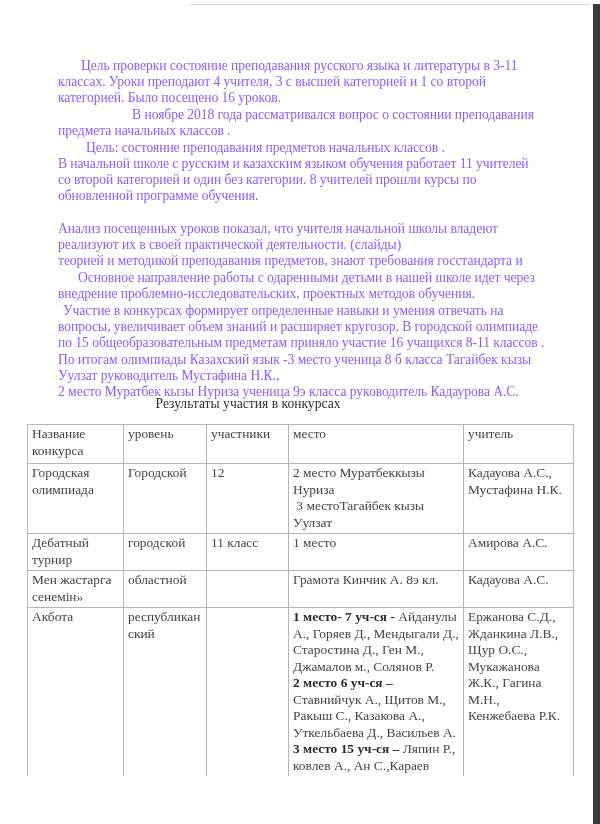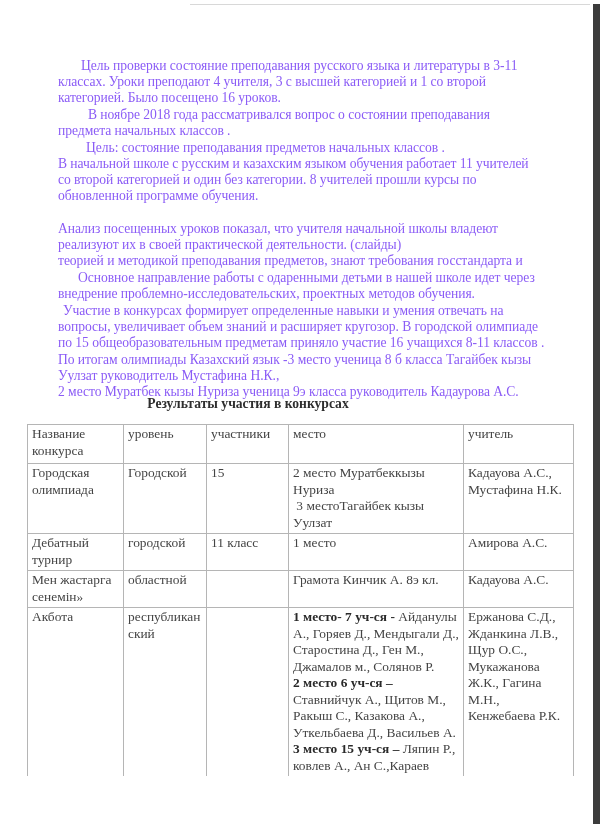--- a/index.html
+++ b/index.html
@@ -21,26 +21,26 @@
     position:absolute; left:0; top:0; width:600px;
   }
   .text-block {
     position:absolute; left:58px; width:520px;
     font-size:13.6px; line-height:16.2px; color:#8b5cf6;
     letter-spacing:-0.05px;
   }
   .text-block p { margin:0; white-space:nowrap; }
   .indent1 { padding-left:23px; }
   .indent2 { padding-left:28px; }
-  .indent3 { padding-left:30px; }
+  .indent3 { padding-left:30px;text-align:center; }
   .indent4 { padding-left:20px; }
   .indent5 { padding-left:5px; }
   .table-title {
     position:absolute; left:0; width:496px; top:396px;
-    text-align:center; font-weight:bold; font-size:13.6px; color:#2e2e2e;
+    text-align:center; font-weight:normal; font-size:13.6px; color:#2e2e2e;
   }
   table.results {
     position:absolute; left:27px; top:424px;
     border-collapse:collapse; table-layout:fixed;
     font-size:13.4px; line-height:16.5px; color:#444;
   }
   table.results td {
     border:1px solid #b5b5b5; vertical-align:top;
     padding:1px 3px 2px 4px; overflow:hidden;
   }
@@ -117,21 +117,21 @@
         <tr class="row-head">
       <td>Название конкурса</td>
       <td>уровень</td>
       <td>участники</td>
       <td>место</td>
       <td>учитель</td>
     </tr>
     <tr class="row-1">
       <td>Городская олимпиада</td>
       <td>Городской</td>
-      <td>15</td>
+      <td>12</td>
       <td>
         <div>2 место Муратбеккызы Нуриза</div>
         <div style="white-space:pre-wrap"> 3 местоТагайбек кызы Уулзат</div>
       </td>
       <td>Кадауова А.С., Мустафина Н.К.</td>
     </tr>
     <tr class="row-2">
       <td>Дебатный турнир</td>
       <td>городской</td>
       <td>11 класс</td>

